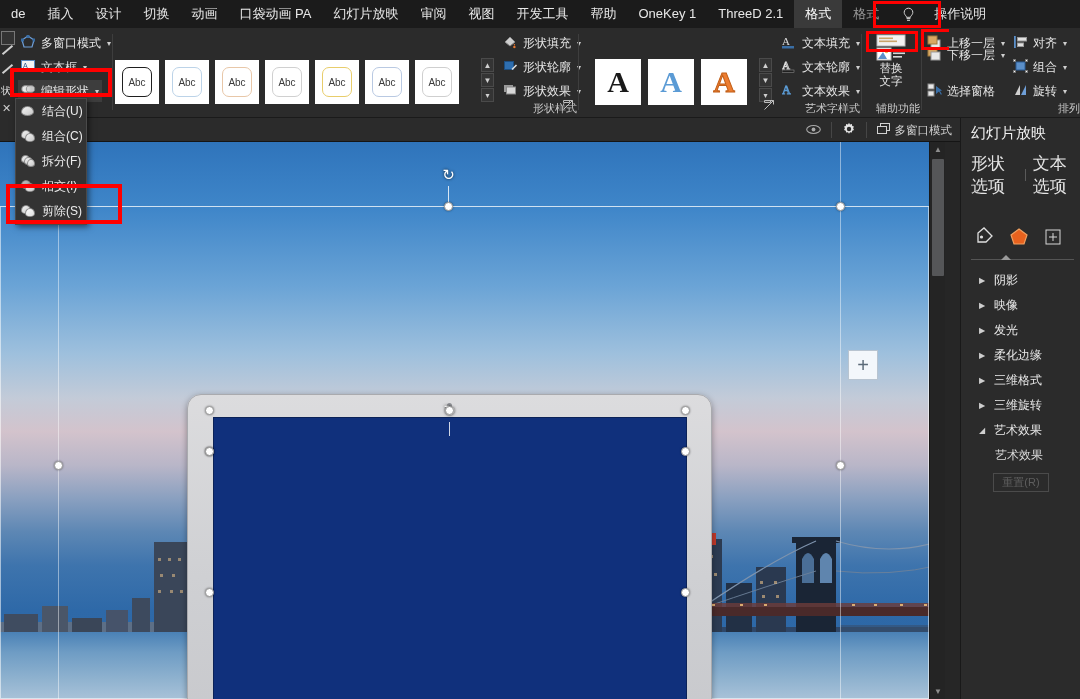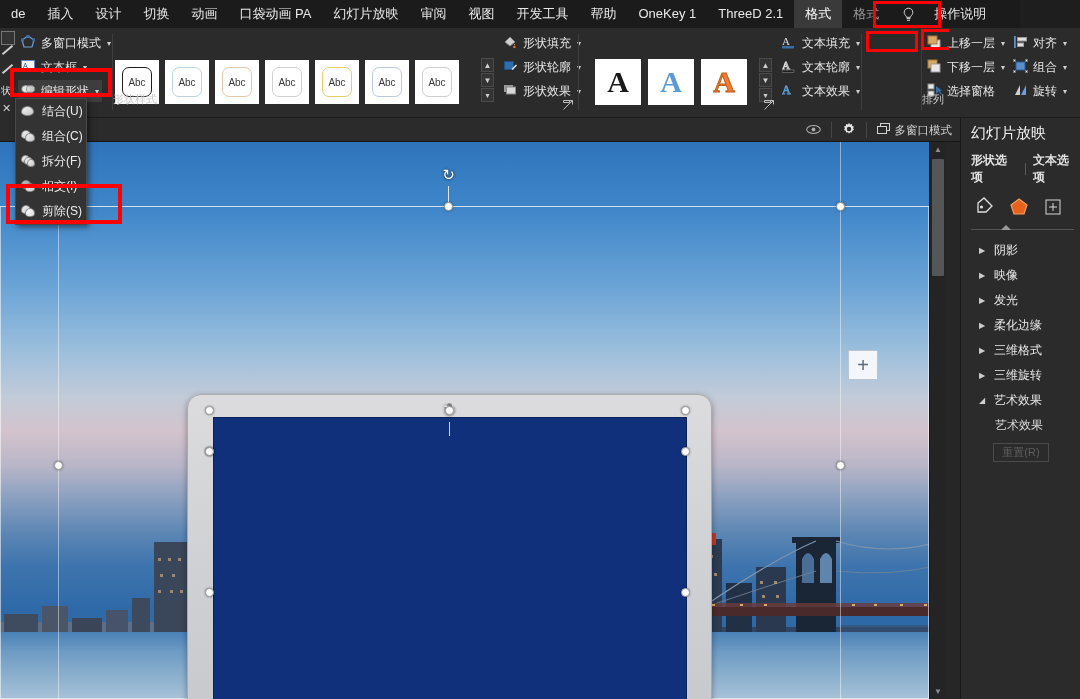--- a/index.html
+++ b/index.html
@@ -40,22 +40,22 @@
   }
 
   
   .ribbon {
     position: absolute; left: 0; top: 28px; width: 1080px; height: 90px;
     background: #2b2b2b;
     border-bottom: 1px solid #1a1a1a;
   }
   .rgroup { position: absolute; top: 0; height: 90px; }
   .rgroup-label {
-    position: absolute; bottom: 11px; width: 100%;
-    text-align: left; color: #c9c9c9; font-size: 11px;
+    position: absolute; bottom: 2px; width: 100%;
+    text-align: right; color: #c9c9c9; font-size: 11px;
   }
   .rsep {
     position: absolute; top: 6px; width: 1px; height: 76px;
     background: #3e3e3e;
   }
 
   
   .tool-btn {
     display: flex; align-items: center; gap: 4px;
     color: #e6e6e6; font-size: 12px; height: 22px; padding: 0 3px;
@@ -227,21 +227,21 @@
     background: #262626;
   }
 
   
   .sidebar {
     position: absolute; left: 960px; top: 118px; width: 120px; height: 581px;
     background: #2b2b2b; border-left: 1px solid #191919;
     padding: 6px 0 0 10px;
   }
   .sb-title { color: #f0f0f0; font-size: 15px; margin-bottom: 9px; }
-  .sb-tabs { display: flex; align-items: center; gap: 7px; font-size: 12px; color: #e2e2e2; margin-bottom: 7px; font-weight: bold; }
+  .sb-tabs { display: flex; align-items: center; gap: 7px; font-size: 17px; color: #e2e2e2; margin-bottom: 25px; }
   .sb-tabs .vline { width:1px; height:12px; background:#5a5a5a; }
   .sb-icons {
     display: flex; align-items: center; gap: 14px; padding: 4px 0 2px 4px;
   }
   .sb-underline {
     position: relative; height: 1px; background: #555; margin: 6px 6px 0 0;
   }
   .sb-underline:after {
     content: ""; position: absolute; left: 30px; top: -4px;
     border-left: 5px solid transparent; border-right: 5px solid transparent;
@@ -503,39 +503,60 @@
         <span class="cap">文本效果</span>
         <span class="caret">▾</span>
       </div>
 
       <div class="dialog-launcher" style="left:185px;top:72px;">
         <svg width="10" height="10" viewBox="0 0 10 10">
             <path d="M0.5 0.5h6v2h-6z" fill="none" stroke="#bdbdbd"></path>
             <path d="M0.5 9.5 L9.5 0.5 M9.5 0.5 v4 M9.5 0.5 h-4" stroke="#bdbdbd" fill="none"></path>
           </svg>
       </div>
+      <div class="rgroup-label" style="left:0;width:281px;">艺术字样式</div>
     </div>
 
     <div class="rsep" style="left:861px;"></div>
 
+    <div class="rgroup" style="left:862px;width:58px;">
+      <div class="bigbtn" style="left:4px;top:6px;width:50px;">
+        <span style="display:block;width:34px;height:28px;position:relative;">
+          <svg width="34" height="28" viewBox="0 0 34 28">
+            <rect x="3" y="1" width="28" height="11" fill="#f2f2f2" stroke="#b9b9b9"></rect>
+            <rect x="5" y="3.5" width="14" height="1.6" fill="#c9a36a"></rect>
+            <rect x="5" y="6.5" width="18" height="1.6" fill="#c9a36a"></rect>
+            <rect x="3" y="14" width="14" height="12" fill="#ffffff" stroke="#b9b9b9"></rect>
+            <path d="M4 25 L9 18 L13 25 Z" fill="#5b8fc9"></path>
+            <circle cx="12.5" cy="17.5" r="1.8" fill="#e8b84b"></circle>
+            <rect x="19" y="15" width="12" height="1.6" fill="#d8d8d8"></rect>
+            <rect x="19" y="18.5" width="12" height="1.6" fill="#d8d8d8"></rect>
+            <rect x="19" y="22" width="9" height="1.6" fill="#d8d8d8"></rect>
+          </svg>
+        </span>
+        <span>替换</span>
+        <span>文字</span>
+      </div>
+      <div class="rgroup-label" style="left:0;width:58px;">辅助功能</div>
+    </div>
 
     <div class="rsep" style="left:921px;"></div>
 
     <div class="rgroup" style="left:922px;width:158px;">
       <div class="tool-btn" style="position:absolute;left:2px;top:4px;">
         <span class="ico">
           <svg width="15" height="14" viewBox="0 0 15 14">
               <rect x="4" y="5" width="9" height="8" fill="#e8e8e8" stroke="#9a9a9a"></rect>
               <rect x="1" y="1" width="9" height="8" fill="#d9a863" stroke="#a07a3c"></rect>
             </svg>
         </span>
         <span class="cap">上移一层</span>
         <span class="caret">▾</span>
       </div>
-      <div class="tool-btn" style="position:absolute;left:2px;top:28px;">
+      <div class="tool-btn" style="position:absolute;left:2px;top:16px;">
         <span class="ico">
           <svg width="15" height="14" viewBox="0 0 15 14">
               <rect x="1" y="1" width="9" height="8" fill="#d9a863" stroke="#a07a3c"></rect>
               <rect x="4" y="5" width="9" height="8" fill="#e8e8e8" stroke="#9a9a9a"></rect>
             </svg>
         </span>
         <span class="cap">下移一层</span>
         <span class="caret">▾</span>
       </div>
       <div class="tool-btn" style="position:absolute;left:2px;top:52px;">

